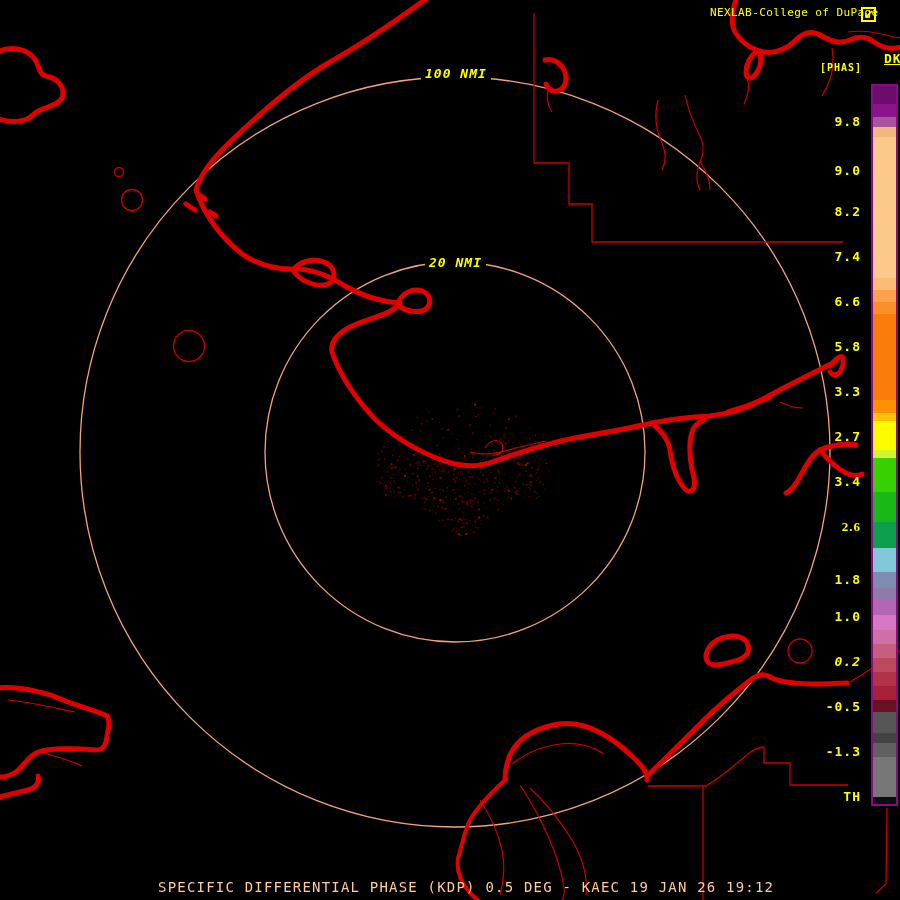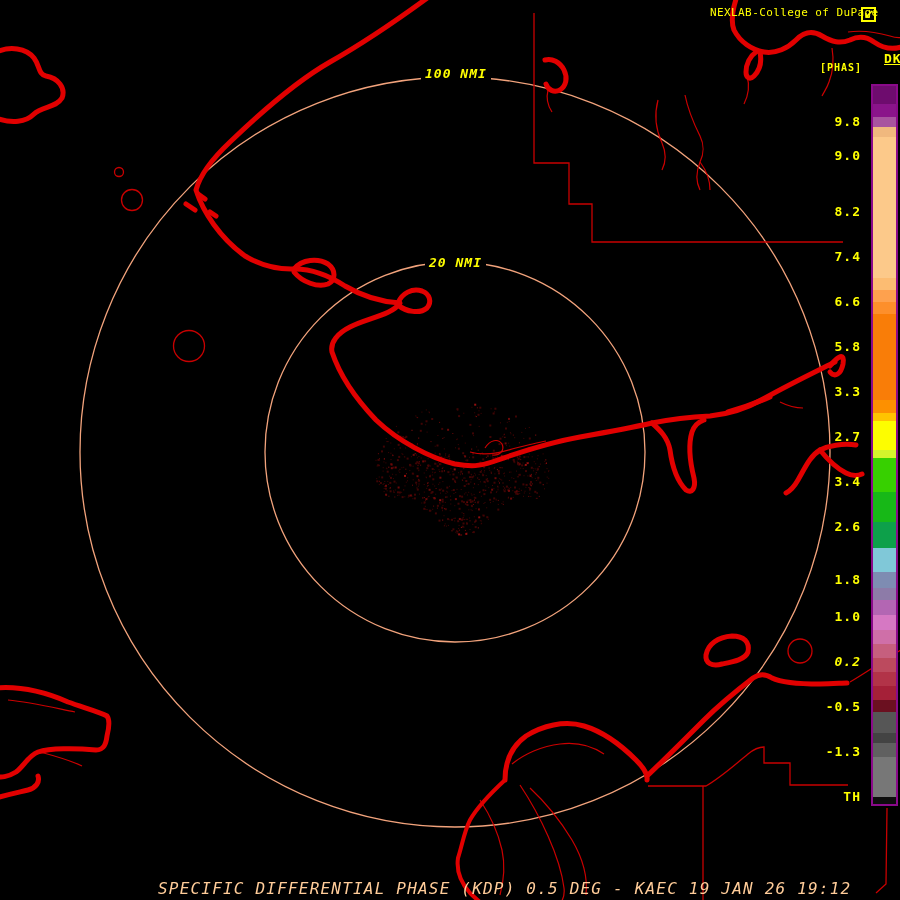--- a/index.html
+++ b/index.html
@@ -16,22 +16,22 @@
               background:#000;padding:0 4px;white-space:nowrap;}
   #ring-label-outer{left:421px;top:66px;}
   #ring-label-inner{left:425px;top:255px;}
   #colorbar{left:871px;top:84px;width:27px;height:722px;box-sizing:border-box;
             border:2px solid var(--colorbar-border);background:#000;}
   #colorbar-swatches{width:23px;}
   .cb-seg{width:23px;}
   #colorbar-ticks{left:818px;top:0;width:45px;height:900px;pointer-events:none;margin-top:8px;}
   .cb-tick{position:absolute;right:2px;height:16px;line-height:16px;font-size:13px;
            font-weight:bold;letter-spacing:1px;color:var(--label-yellow);white-space:nowrap;}
-  #footer-title{left:158px;top:879px;font-size:16px;letter-spacing:1.2px;
-                color:var(--title-peach);white-space:nowrap;font-style:italic;}
+  #footer-title{left:158px;top:879px;font-size:14px;letter-spacing:1.2px;
+                color:var(--title-peach);white-space:nowrap;}
 </style>
 </head>
 <body>
 
 <svg id="map-svg" width="900" height="900" viewBox="0 0 900 900">
 
   <g stroke="var(--ring)" stroke-width="1.3" fill="none">
     <circle cx="455" cy="452" r="375"></circle>
     <circle cx="455" cy="452" r="190"></circle>
   </g>
@@ -953,29 +953,29 @@
       <div class="cb-seg" style="height: 12px; background: rgb(107, 16, 32);"></div>
       <div class="cb-seg" style="height: 21px; background: rgb(86, 86, 86);"></div>
       <div class="cb-seg" style="height: 10px; background: rgb(67, 67, 67);"></div>
       <div class="cb-seg" style="height: 14px; background: rgb(96, 96, 96);"></div>
       <div class="cb-seg" style="height: 40px; background: rgb(119, 119, 119);"></div>
       <div class="cb-seg" style="height: 7px; background: rgb(13, 13, 13);"></div>
     </div>
 </div>
 <div id="colorbar-ticks" class="abs">
     <div class="cb-tick" style="top: 106px;">9.8</div>
-    <div class="cb-tick" style="top: 140px;">9.0</div>
+    <div class="cb-tick" style="top: 155px;">9.0</div>
     <div class="cb-tick" style="top: 196px;">8.2</div>
     <div class="cb-tick" style="top: 241px;">7.4</div>
     <div class="cb-tick" style="top: 286px;">6.6</div>
     <div class="cb-tick" style="top: 331px;">5.8</div>
     <div class="cb-tick" style="top: 376px;">3.3</div>
     <div class="cb-tick" style="top: 421px;">2.7</div>
     <div class="cb-tick" style="top: 466px;">3.4</div>
-    <div class="cb-tick" style="top: 511px;">2.6</div>
+    <div class="cb-tick" style="top: 511px; font-family: Liberation Serif, serif;">2.6</div>
     <div class="cb-tick" style="top: 564px;">1.8</div>
     <div class="cb-tick" style="top: 601px;">1.0</div>
     <div class="cb-tick" style="top: 646px; font-style: italic;">0.2</div>
     <div class="cb-tick" style="top: 691px;">-0.5</div>
     <div class="cb-tick" style="top: 736px;">-1.3</div>
     <div class="cb-tick" style="top: 781px;">TH</div>
   </div>
 
 <div id="footer-title" class="abs">SPECIFIC DIFFERENTIAL PHASE (KDP) 0.5 DEG - KAEC 19 JAN 26 19:12</div>
 

